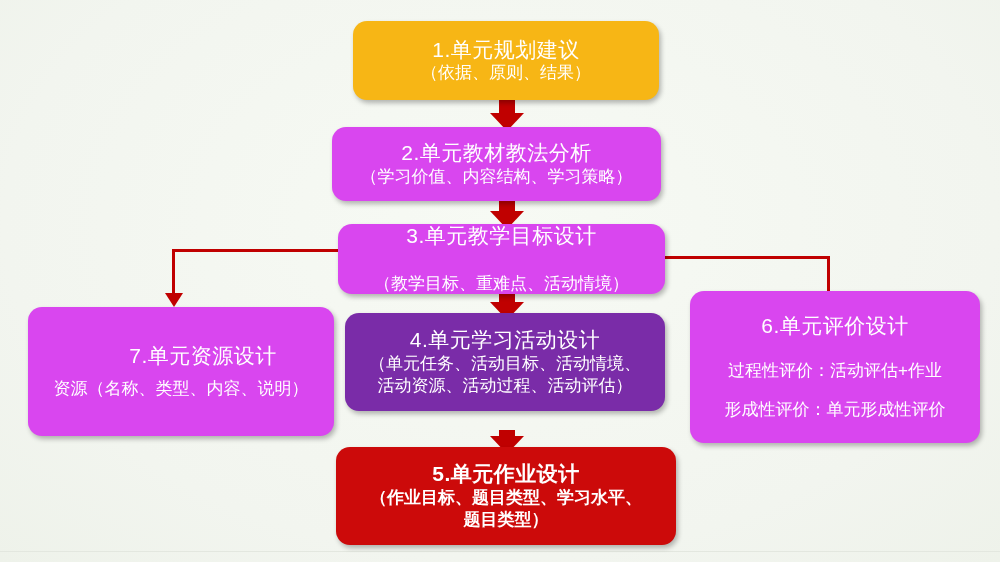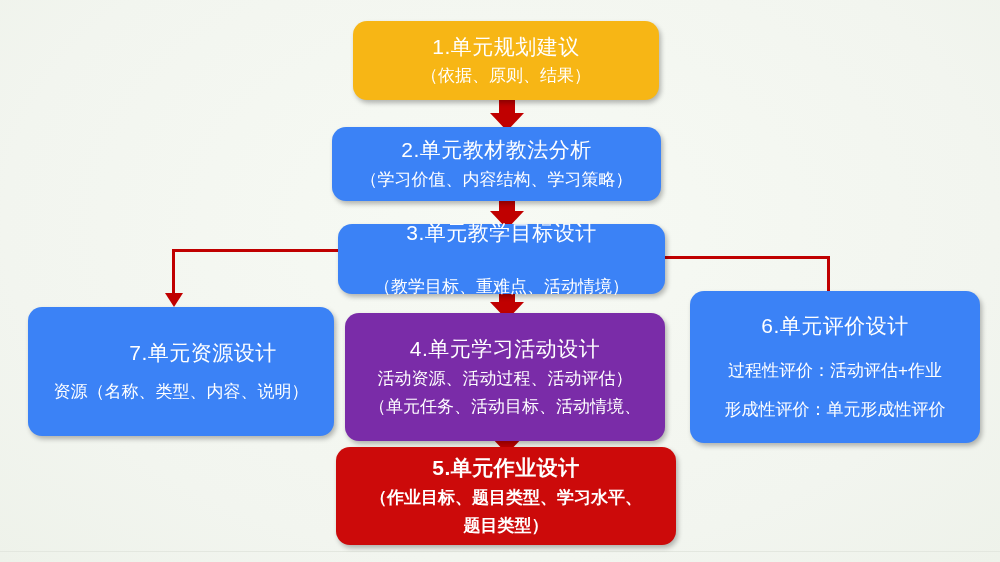--- a/index.html
+++ b/index.html
@@ -45,33 +45,32 @@
   .node .title {
     font-size: 21px;
     line-height: 1.22;
     letter-spacing: 0.5px;
     white-space: nowrap;
   }
   .node .sub {
     font-size: 17px;
     line-height: 1.28;
     white-space: nowrap;
-    margin-top: 6px;
   }
   .node.orange { background: #f7b615; }
-  .node.blue   { background: #3b82f6; }
+  .node.blue   { background: #d946ef; }
   .node.purple { background: #7a2ca8; }
   .node.red    { background: #cc0a0a; }
 
   
   #node-1 { left: 353px; top: 21px;  width: 306px; height: 79px; }
   #node-2 { left: 332px; top: 127px; width: 329px; height: 74px; }
   #node-3 { left: 338px; top: 224px; width: 327px; height: 70px; gap: 25px; }
   #node-7 { left: 28px;  top: 307px; width: 306px; height: 129px; }
-  #node-4 { left: 345px; top: 313px; width: 320px; height: 128px; }
+  #node-4 { left: 345px; top: 313px; width: 320px; height: 98px; }
   #node-6 { left: 690px; top: 291px; width: 290px; height: 152px; }
   #node-5 { left: 336px; top: 447px; width: 340px; height: 98px; font-weight: bold; }
 
   #node-7 .title { margin-bottom: 10px; margin-left: 44px; }
   #node-6 .sub   { margin-top: 17px; }
   #node-6 .title { margin-bottom: 4px; }
 
   
   .block-arrow {
     position: absolute;
@@ -183,22 +182,22 @@
     <div class="head"></div>
   </div>
 
   <div class="node blue" id="node-7">
     <div class="title">7.单元资源设计</div>
     <div class="sub">资源（名称、类型、内容、说明）</div>
   </div>
 
   <div class="node purple" id="node-4">
     <div class="title">4.单元学习活动设计</div>
+    <div class="sub">（单元任务、活动目标、活动情境、</div>
     <div class="sub">活动资源、活动过程、活动评估）</div>
-    <div class="sub">（单元任务、活动目标、活动情境、</div>
   </div>
 
   <div class="node blue" id="node-6">
     <div class="title">6.单元评价设计</div>
     <div class="sub">过程性评价：活动评估+作业</div>
     <div class="sub">形成性评价：单元形成性评价</div>
   </div>
 
   <div class="block-arrow" id="arrow-4-5">
     <div class="shaft"></div>

